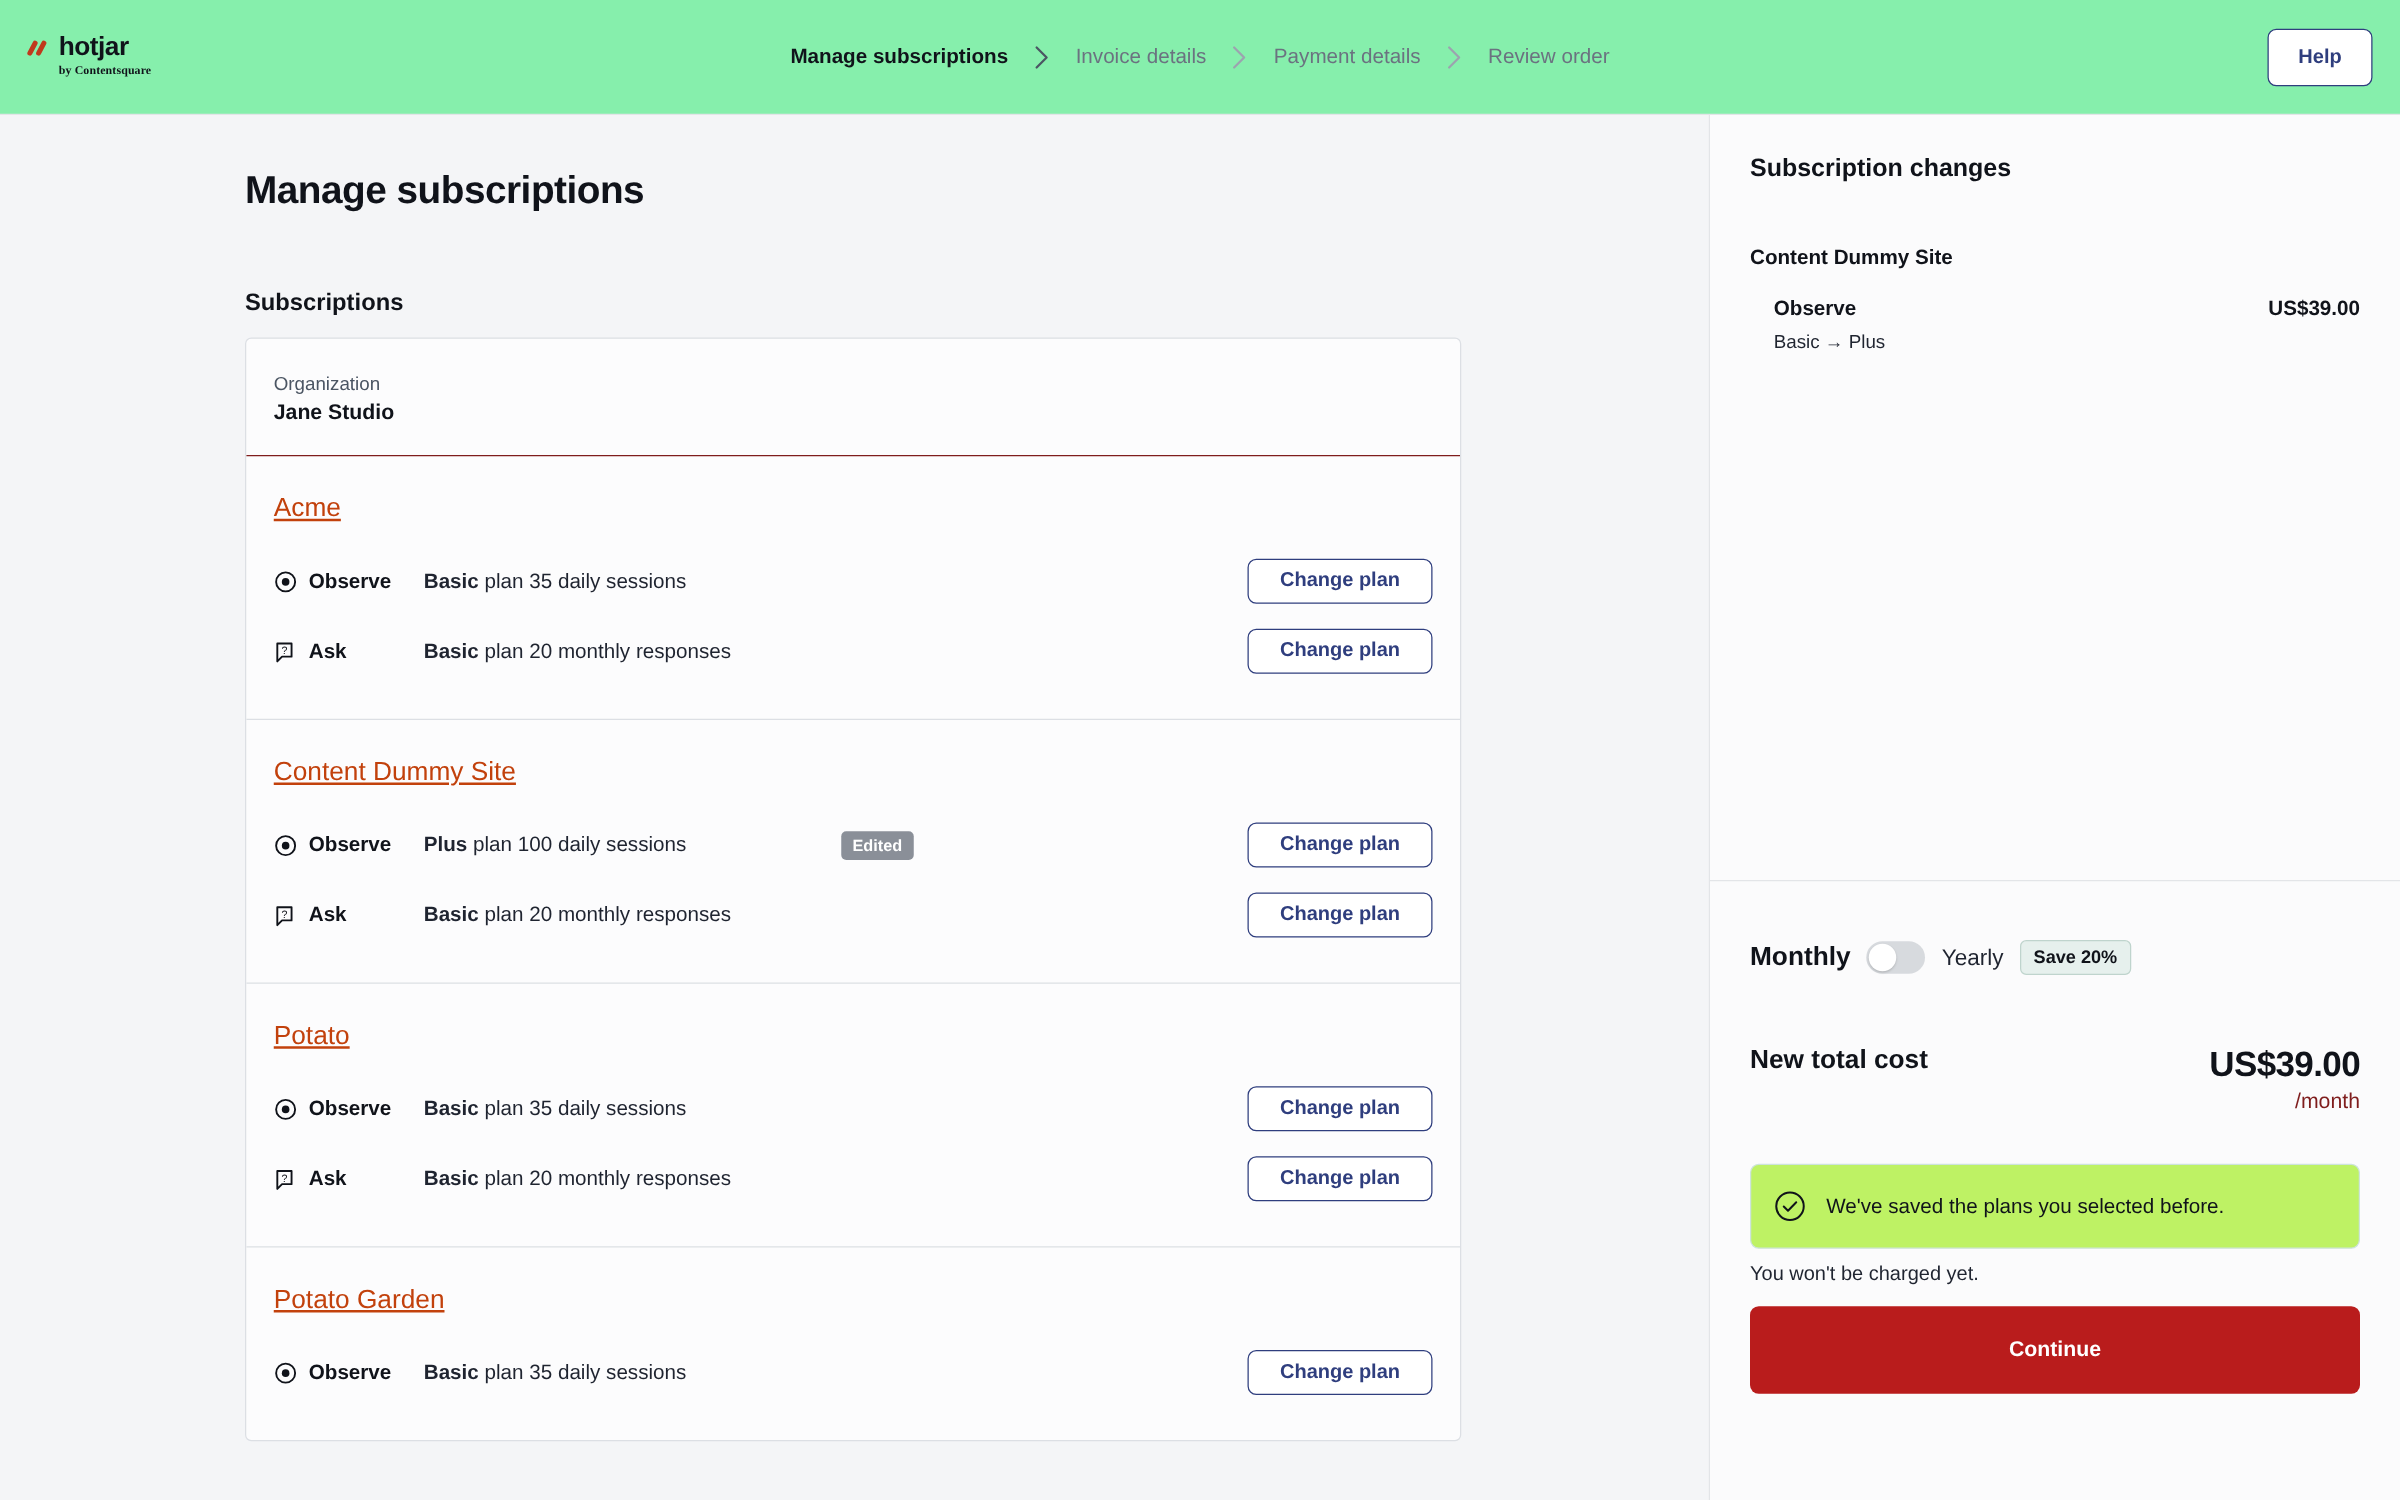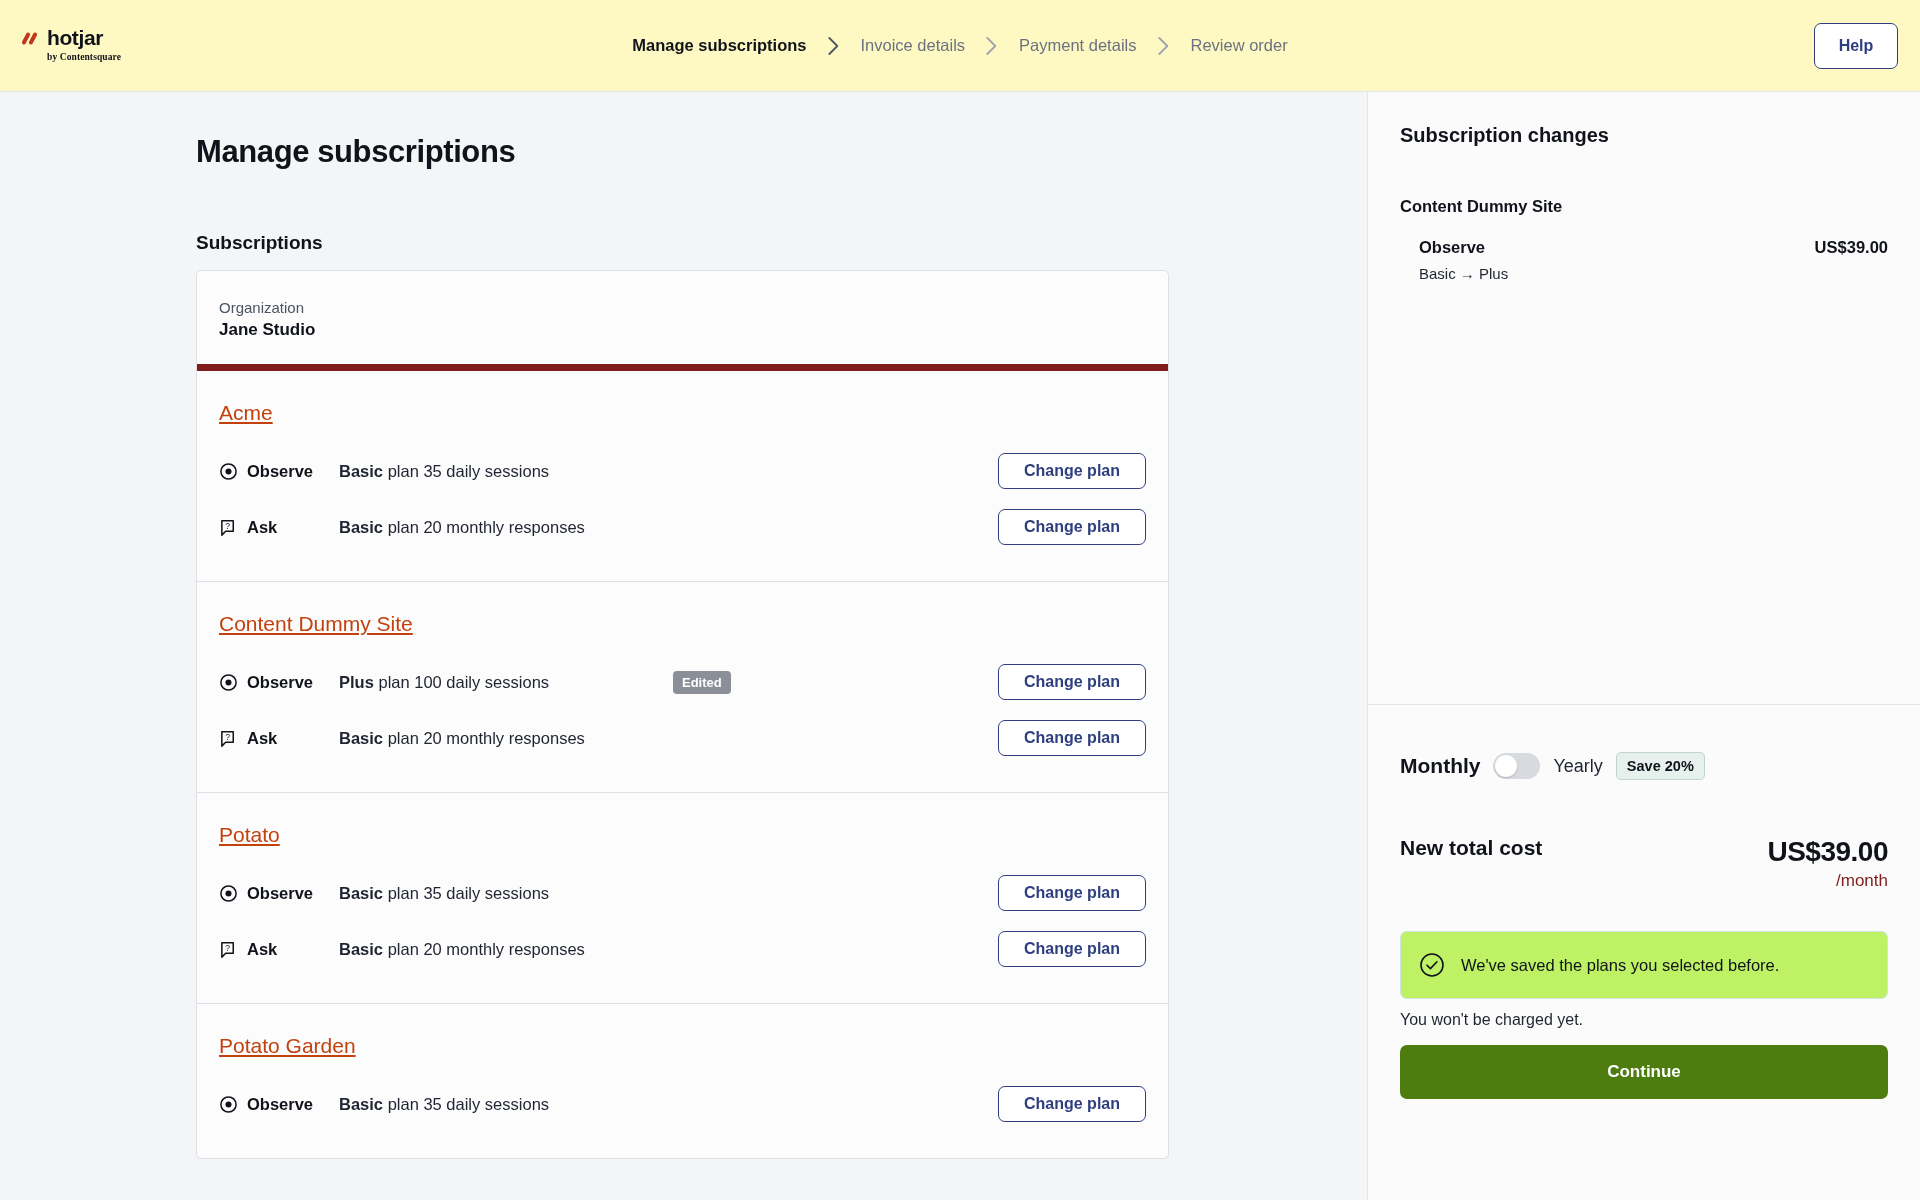--- a/index.html
+++ b/index.html
@@ -7,21 +7,21 @@
     width: 1920px; height: 1200px;
     font-family: "Liberation Sans", sans-serif;
     background: #f4f5f7;
     overflow: hidden;
   }
 
   
   .header {
     position: absolute; top: 0; left: 0;
     width: 1920px; height: 92px;
-    background: #fef9c3;
+    background: #86efac;
     border-bottom: 1px solid #e3e5e8;
     display: flex; align-items: center;
   }
   .logo-wrap {
     position: absolute; left: 22px; top: 26px;
     display: flex; flex-direction: column; gap: 2px;
   }
   .logo-row { display: flex; align-items: center; gap: 7px; }
   .logo-mark { width: 18px; height: 16px; position: relative; }
   .logo-mark i {
@@ -114,21 +114,21 @@
   }
 
   .card {
     position: absolute; left: 196px; top: 178px;
     width: 973px;
     background: #fcfcfd;
     border: 1px solid #dcdfe4;
     border-radius: 5px;
     overflow: hidden;
   }
-  .org-block { padding: 28px 22px 24px 22px; border-bottom: 7px solid #7f1d1d; }
+  .org-block { padding: 28px 22px 24px 22px; border-bottom: 1px solid #7f1d1d; }
   .org-label { font-size: 15px; color: #4b5563; margin-bottom: 4px; }
   .org-name { font-size: 17px; font-weight: 700; color: #10131a; }
 
   .site-block {
     padding: 30px 22px 26px 22px;
     border-bottom: 1px solid #dcdfe4;
   }
   .site-block:last-child { border-bottom: none; }
   .site-link {
     font-size: 21px; color: #c2410c;
@@ -225,22 +225,22 @@
     padding: 20px 18px;
     display: flex; align-items: center; gap: 16px;
   }
   .notice-text { font-size: 16.5px; color: #10131a; }
 
   .charge-note {
     text-align: left; font-size: 16px; color: #1f2430;
     margin-top: 12px;
   }
   .continue-btn {
-    margin-top: 16px; width: 100%; height: 54px;
-    background: #4d7c0f; color: #ffffff;
+    margin-top: 16px; width: 100%; height: 70px;
+    background: #b91c1c; color: #ffffff;
     border: none; border-radius: 7px;
     font-size: 17px; font-weight: 700;
     font-family: inherit; cursor: pointer;
     display: flex; align-items: center; justify-content: center;
   }
 </style>
 </head>
 <body>
 
 <div class="header">

